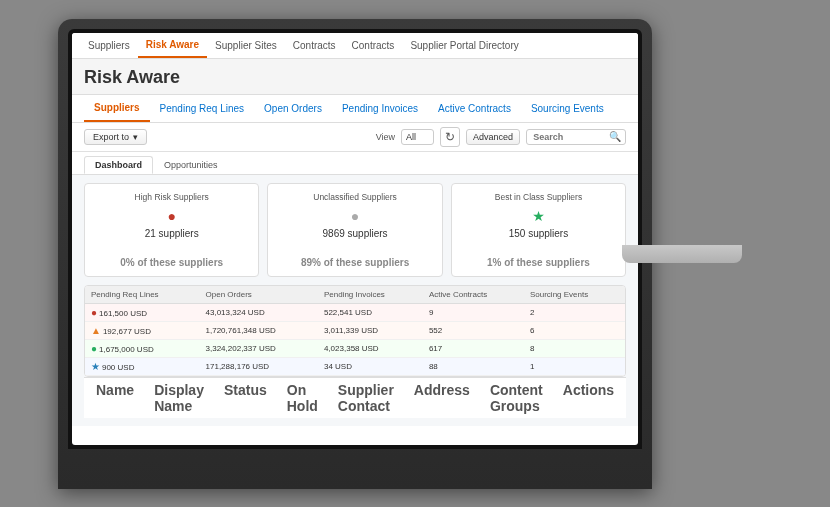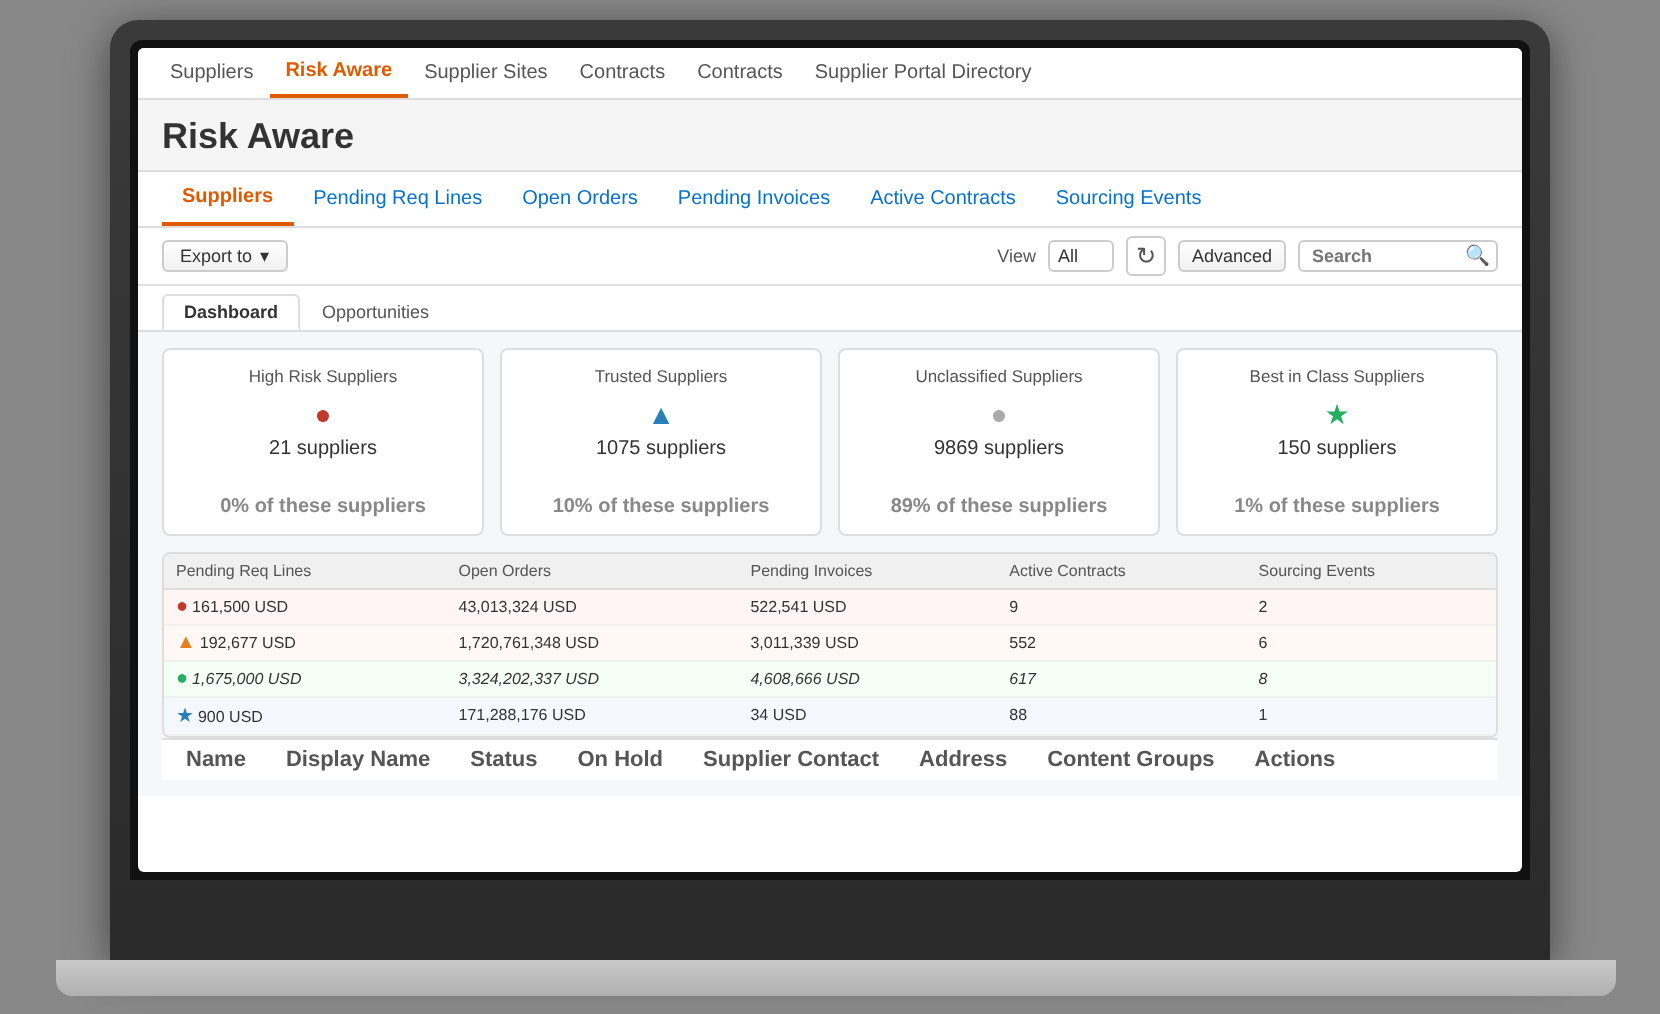--- a/index.html
+++ b/index.html
@@ -310,45 +310,44 @@
     .data-table td {
       padding: 3px 6px;
       border-bottom: 1px solid #f0f0f0;
       color: #333;
       white-space: nowrap;
       margin-left: 45px;
     }
 
     .data-table tr:nth-child(1) td { background: #fff5f5; }
     .data-table tr:nth-child(2) td { background: #fff8f5; }
-    .data-table tr:nth-child(3) td { background: #f5fff5; font-style: italic; }
+    .data-table tr:nth-child(3) td { background: #f5fff5; }
     .data-table tr:nth-child(4) td { background: #f5f8ff; }
 
     .row-icon { font-size: 10px; margin-right: 2px; }
 
     
     .bottom-header {
       background: #fff;
       border-top: 1px solid #ddd;
       padding: 4px 12px;
       display: flex;
       gap: 20px;
     }
 
     .bottom-header-item {
-      font-size: 11px;
-      color: #555;
-      font-weight: bold;
-      text-align: center;
+      font-size: 14px;
+      color: #555;
+      font-weight: bold;
     }
   </style>
 </head>
 <body>
 
-<div style="display:flex; flex-direction:column; align-items:center; width:714px; height:507px; justify-content:center; background:#888;">
+<div style="display:flex; flex-direction:row; align-items:center; width:714px; height:507px; justify-content:center; background:#888;">
 
   <div class="laptop-outer">
     <div class="screen-bezel">
       <div class="screen">
 
         <div class="top-nav">
           <div class="top-nav-item">Suppliers</div>
           <div class="top-nav-item active">Risk Aware</div>
           <div class="top-nav-item">Supplier Sites</div>
           <div class="top-nav-item">Contracts</div>
@@ -393,26 +392,20 @@
         </div>
 
         <div class="dashboard">
 
           <div class="cards-row">
             <div class="card">
               <div class="card-title">High Risk Suppliers</div>
               <div class="card-icon red">●</div>
               <div class="card-count">21 suppliers</div>
               <div class="card-sub">0% of these suppliers</div>
-            </div>
-            <div class="card">
-              <div class="card-title">Trusted Suppliers</div>
-              <div class="card-icon blue">▲</div>
-              <div class="card-count">1075 suppliers</div>
-              <div class="card-sub">10% of these suppliers</div>
             </div>
             <div class="card">
               <div class="card-title">Unclassified Suppliers</div>
               <div class="card-icon gray">●</div>
               <div class="card-count">9869 suppliers</div>
               <div class="card-sub">89% of these suppliers</div>
             </div>
             <div class="card">
               <div class="card-title">Best in Class Suppliers</div>
               <div class="card-icon green">★</div>
@@ -443,21 +436,21 @@
                   <tr>
                     <td><span class="row-icon orange" style="color: rgb(230, 126, 34);">▲</span><span>192,677 USD</span></td>
                     <td><span>1,720,761,348 USD</span></td>
                     <td><span>3,011,339 USD</span></td>
                     <td><span>552</span></td>
                     <td><span>6</span></td>
                   </tr>
                   <tr>
                     <td><span class="row-icon green" style="color: rgb(39, 174, 96);">●</span><span>1,675,000 USD</span></td>
                     <td><span>3,324,202,337 USD</span></td>
-                    <td><span>4,608,666 USD</span></td>
+                    <td><span>4,023,358 USD</span></td>
                     <td><span>617</span></td>
                     <td><span>8</span></td>
                   </tr>
                   <tr>
                     <td><span class="row-icon blue" style="color: rgb(41, 128, 185);">★</span><span>900 USD</span></td>
                     <td><span>171,288,176 USD</span></td>
                     <td><span>34 USD</span></td>
                     <td><span>88</span></td>
                     <td><span>1</span></td>
                   </tr>

